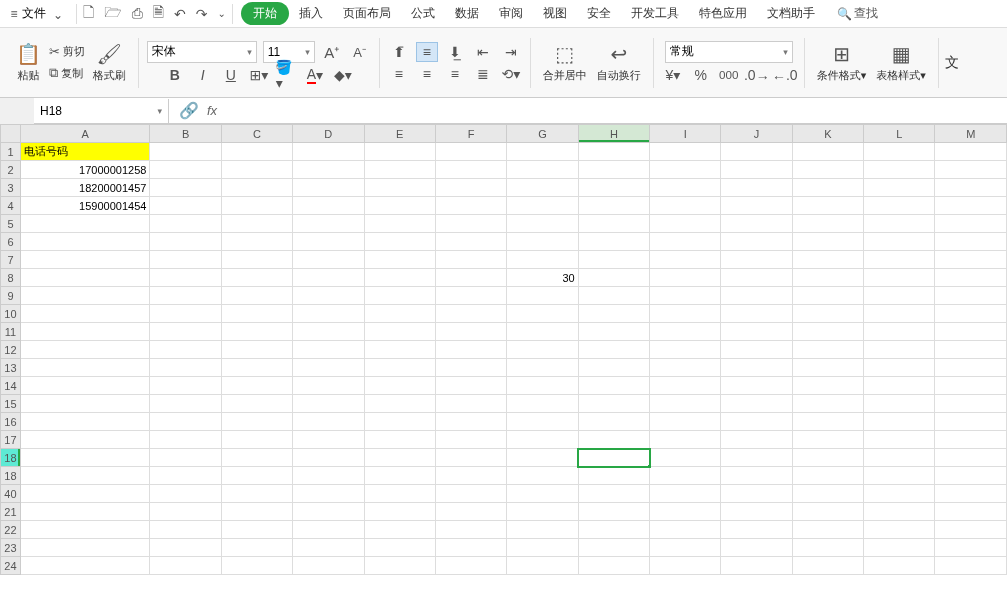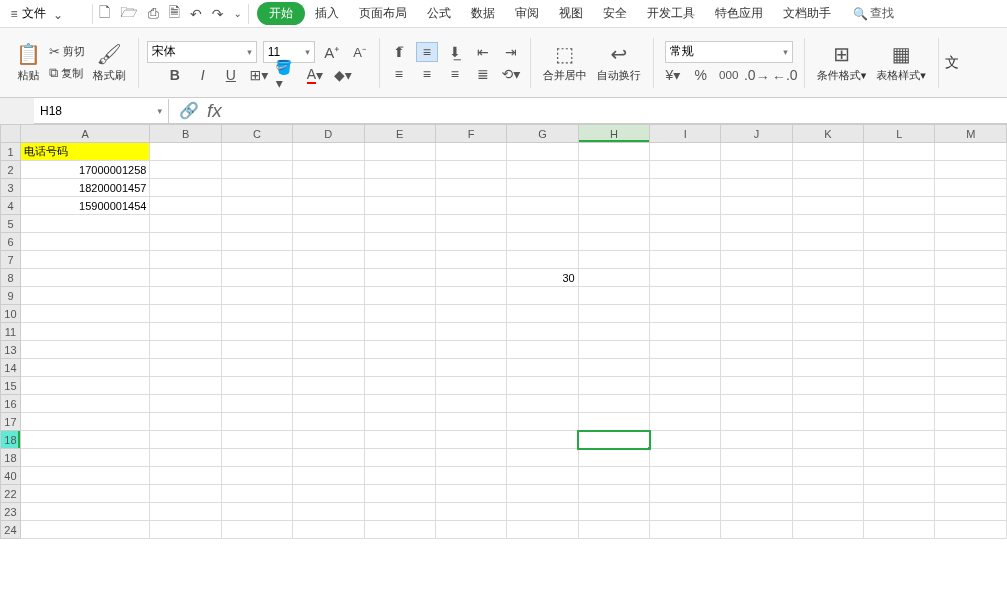--- a/index.html
+++ b/index.html
@@ -1,21 +1,21 @@
 <!DOCTYPE html>
 <html><head>
   <meta charset="utf-8">
   <style>
     * { margin: 0; padding: 0; box-sizing: border-box; font-family: "Microsoft YaHei", sans-serif; }
     body { background: #f0f0f0; overflow: hidden; width: 1007px; height: 593px; }
     
     
     .menubar { height: 28px; background: #fff; display: flex; align-items: center; padding: 0 6px; border-bottom: 1px solid #ddd; font-size: 12px; }
     .menu-icon { width: 16px; display: inline-flex; justify-content: center; color: #555; }
-    .menu-file { display: flex; align-items: flex-end; gap: 4px; margin-right: 22px; cursor: pointer; }
+    .menu-file { display: flex; align-items: flex-end; gap: 4px; margin-right: 6px; cursor: pointer; }
     .menu-tools { display: flex; align-items: center; gap: 10px; margin-left: 4px; padding: 0 6px; border-left: 1px solid #ddd; border-right: 1px solid #ddd; height: 20px; }
     .menu-tool { color: #555; cursor: pointer; font-size: 14px; }
     .menu-tabs { display: flex; align-items: center; gap: 0; margin-left: 8px; }
     .menu-tab { padding: 4px 10px; cursor: pointer; color: #333; }
     .menu-tab.active { background: #28a745; color: #fff; border-radius: 12px; padding: 3px 12px; }
     .menu-search { display: flex; align-items: center; gap: 2px; margin-left: 12px; cursor: pointer; color: #555; }
     
     
     .ribbon { height: 70px; background: #f8f8f8; border-bottom: 1px solid #ccc; display: flex; align-items: center; padding: 0 6px; font-size: 12px; }
     .ribbon-group { display: flex; flex-direction: column; align-items: center; padding: 0 6px; height: 100%; justify-content: center; gap: 2px; position: relative; }
@@ -33,21 +33,21 @@
     .number-fmt { width: 128px; }
     .btn-row { display: flex; gap: 6px; align-items: center; }
     .icon-btn { width: 22px; height: 20px; display: inline-flex; align-items: center; justify-content: center; cursor: pointer; color: #555; font-size: 14px; }
     .icon-btn.sel { background: #d4e6f7; border: 1px solid #9cc3e5; }
     
     
     .refbar { height: 26px; background: #fff; border-bottom: 1px solid #ccc; display: flex; align-items: center; margin-left: 34px; }
     .cellref { width: 135px; height: 24px; border-right: 1px solid #ccc; display: flex; align-items: center; justify-content: space-between; padding: 0 6px; font-size: 12px; }
     .cellref .arrow { font-size: 9px; color: #777; }
     .refbar-mid { display: flex; align-items: center; gap: 8px; padding: 0 10px; color: #666; }
-    .fx { font-style: italic; font-size: 19px; }
+    .fx { font-style: italic; font-size: 13px; }
     .formula-input { flex: 1; height: 24px; border: none; outline: none; font-size: 12px; padding: 0 6px; }
     
     
     .grid-wrap { position: relative; background: #fff; height: calc(593px - 28px - 70px - 26px); overflow: hidden; }
     .corner { background: #e8e8e8; border-right: 1px solid #ccc; border-bottom: 1px solid #ccc; }
     table.sheet { border-collapse: collapse; table-layout: fixed; }
     table.sheet td, table.sheet th { border: 1px solid #ddd; height: 18px; font-size: 11px; padding: 0 3px; overflow: hidden; white-space: nowrap; }
     table.sheet th { background: #e8e8e8; font-weight: normal; color: #555; text-align: center; border-color: #ccc; }
     table.sheet th.corner { width: 20px; }
     table.sheet th.colA { width: 130px; }
@@ -419,20 +419,36 @@
           <td></td>
           <td></td>
           <td></td>
           <td></td>
           <td></td>
           <td></td>
           <td></td>
           <td></td>
         </tr>
         <tr>
+          <th class="rowh">12</th>
+          <td></td>
+          <td></td>
+          <td></td>
+          <td></td>
+          <td></td>
+          <td></td>
+          <td></td>
+          <td></td>
+          <td></td>
+          <td></td>
+          <td></td>
+          <td></td>
+          <td></td>
+        </tr>
+        <tr>
           <th class="rowh">13</th>
           <td></td>
           <td></td>
           <td></td>
           <td></td>
           <td></td>
           <td></td>
           <td></td>
           <td></td>
           <td></td>
@@ -549,20 +565,36 @@
           <td></td>
           <td></td>
           <td></td>
           <td></td>
           <td></td>
           <td></td>
           <td></td>
           <td></td>
         </tr>
         <tr>
+          <th class="rowh">21</th>
+          <td></td>
+          <td></td>
+          <td></td>
+          <td></td>
+          <td></td>
+          <td></td>
+          <td></td>
+          <td></td>
+          <td></td>
+          <td></td>
+          <td></td>
+          <td></td>
+          <td></td>
+        </tr>
+        <tr>
           <th class="rowh">22</th>
           <td></td>
           <td></td>
           <td></td>
           <td></td>
           <td></td>
           <td></td>
           <td></td>
           <td></td>
           <td></td>

